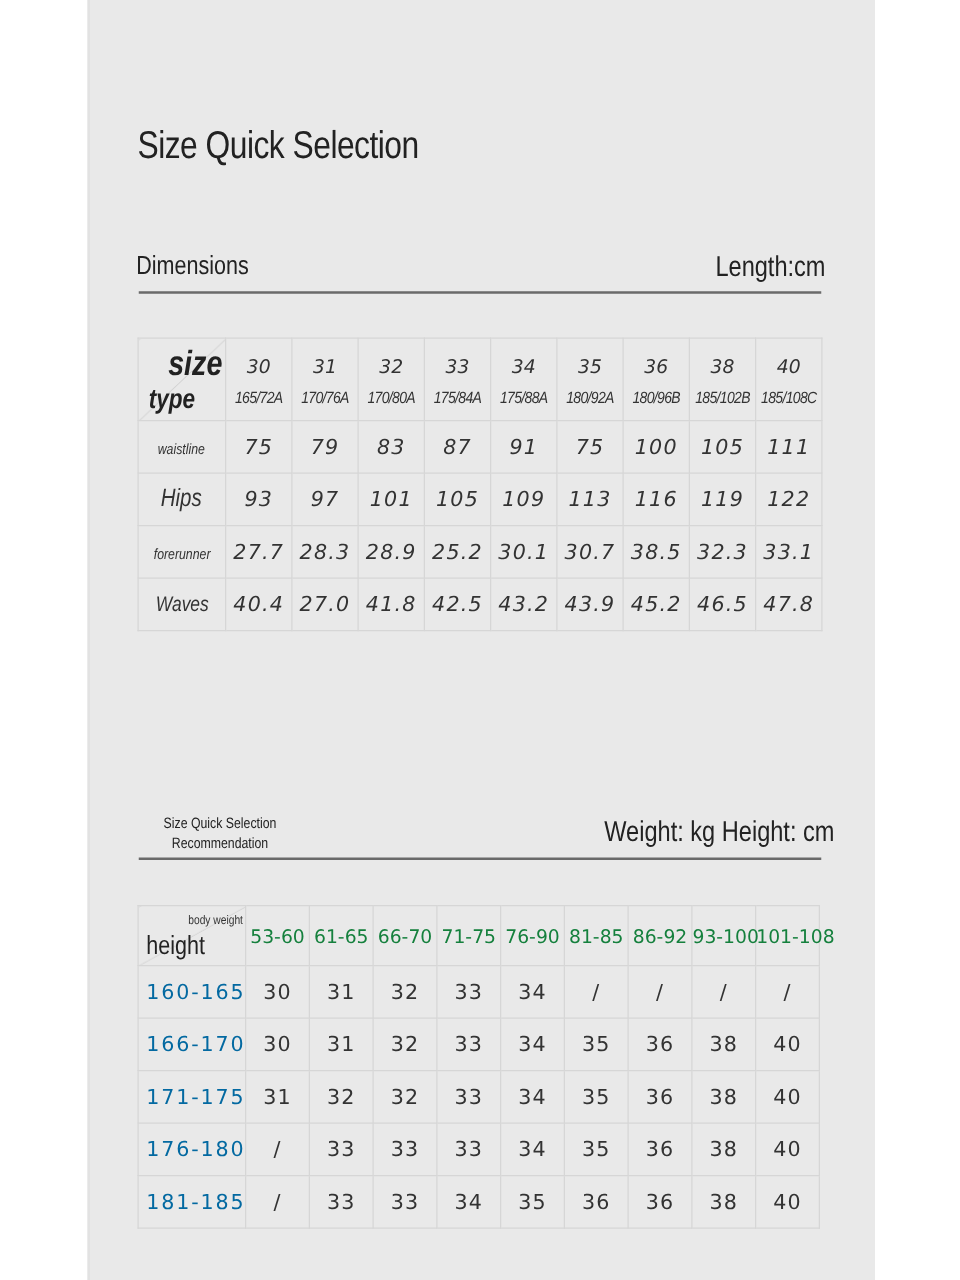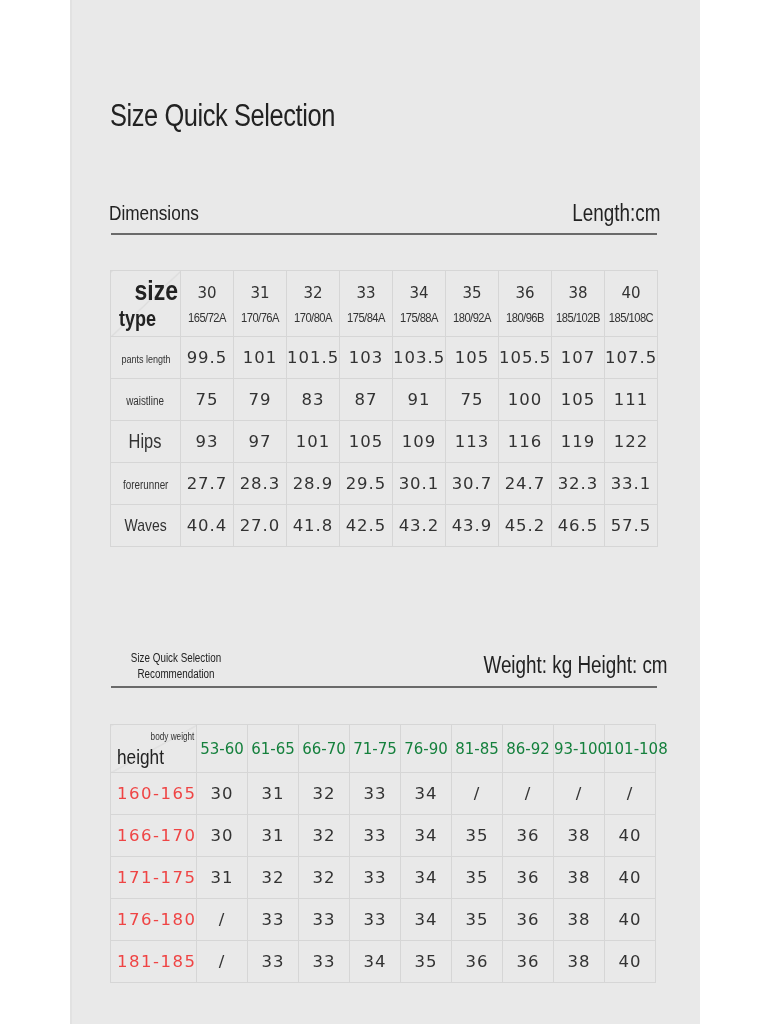--- a/index.html
+++ b/index.html
@@ -20,21 +20,21 @@
     .dim-left { left: 109px; top: 201px; font-size: 21px; transform: scaleX(0.82); transform-origin: left top; }
     .dim-right { right: 108px; top: 200px; font-size: 23px; transform: scaleX(0.82); transform-origin: right top; }
     .rule { position: absolute; height: 2px; background: #6a6a6a; }
     .rule1 { left: 111px; width: 546px; top: 233px; }
     .rule2 { left: 111px; width: 546px; top: 686px; }
     .rec-left { left: 112px; top: 650px; width: 128px; text-align: center; font-size: 12px; line-height: 16px; transform: scaleX(0.82); transform-origin: center top; }
     .rec-right { right: 100px; top: 652px; font-size: 23px; transform: scaleX(0.82); transform-origin: right top; }
 
     table.grid { position: absolute; border-collapse: collapse; table-layout: fixed; }
     table.grid td { border: 1px solid #d6d6d6; text-align: center; padding: 0; white-space: nowrap; overflow: visible; }
-    .t1 { left: 110px; top: 270px; width: 547px; }
+    .t1 { left: 110px; top: 270px; width: 547px; font-style: italic; }
     .t1 col.c0 { width: 70px; }
     .t1 col.cn { width: 53px; }
     .t1 tr.hdr td { height: 65px; vertical-align: top; }
     .t1 tr.row td { height: 41px; }
     .t1 .sz { display: block; font-size: 15px; color: #333; margin-top: 13px; }
     .t1 .ty { display: block; font-family: "Liberation Sans", sans-serif; font-size: 13px; color: #333; margin-top: 8px; letter-spacing: -0.6px; transform: scaleX(0.86); }
     .t1 .val { font-size: 16.5px; letter-spacing: 1px; color: #333; }
     .lbl { font-family: "Liberation Sans", sans-serif; color: #333; display: inline-block; transform: scaleX(0.82); }
     .lbl-xs { font-size: 11px; }
     .lbl-sm { font-size: 12px; line-height: 15px; }
@@ -45,21 +45,21 @@
       background: linear-gradient(to bottom right, transparent 49.3%, #d0d0d0 50%, transparent 50.7%); }
     .corner .c-top { position: absolute; right: 2px; top: 4px; font-family: "Liberation Sans", sans-serif; font-size: 28px; color: #222; font-weight: bold; transform: scaleX(0.82); transform-origin: right top; }
     .corner .c-bot { position: absolute; left: 8px; bottom: 4px; font-family: "Liberation Sans", sans-serif; font-size: 22px; color: #222; font-weight: bold; transform: scaleX(0.82); transform-origin: left bottom; }
 
     .t2 { left: 110px; top: 724px; width: 508px; }
     .t2 col.c0 { width: 86px; }
     .t2 col.cn { width: 51px; }
     .t2 tr.hdr td { height: 47px; }
     .t2 tr.row td { height: 41px; }
     .t2 .wh { font-size: 15px; color: #15803d; letter-spacing: 0px; }
-    .t2 .hl { font-size: 16.5px; letter-spacing: 1.5px; color: #ef4444; text-align: left; padding-left: 6px; }
+    .t2 .hl { font-size: 16.5px; letter-spacing: 1.5px; color: #0369a1; text-align: left; padding-left: 6px; }
     .t2 .val { font-size: 16.5px; letter-spacing: 1px; color: #333; }
     .corner2 { position: relative; overflow: hidden;
       background: linear-gradient(to bottom right, transparent 49.3%, #d0d0d0 50%, transparent 50.7%); }
     .corner2 .c-top { position: absolute; right: 2px; top: 6px; font-family: "Liberation Sans", sans-serif; font-size: 10px; color: #333; transform: scaleX(0.82); transform-origin: right top; }
     .corner2 .c-bot { position: absolute; left: 6px; bottom: 3px; font-family: "Liberation Sans", sans-serif; font-size: 21px; color: #222; transform: scaleX(0.82); transform-origin: left bottom; }
   </style>
 </head>
 <body>
 
 <div class="panel"></div>
@@ -118,32 +118,20 @@
           <span class="ty">180/96B</span>
         </td>
     <td>
           <span class="sz">38</span>
           <span class="ty">185/102B</span>
         </td>
     <td>
           <span class="sz">40</span>
           <span class="ty">185/108C</span>
         </td>
-  </tr>
-  <tr class="row">
-    <td><span class="lbl lbl-xs">pants length</span></td>
-    <td class="val">99.5</td>
-    <td class="val">101</td>
-    <td class="val">101.5</td>
-    <td class="val">103</td>
-    <td class="val">103.5</td>
-    <td class="val">105</td>
-    <td class="val">105.5</td>
-    <td class="val">107</td>
-    <td class="val">107.5</td>
   </tr>
   <tr class="row">
     <td><span class="lbl lbl-sm">waistline</span></td>
     <td class="val">75</td>
     <td class="val">79</td>
     <td class="val">83</td>
     <td class="val">87</td>
     <td class="val">91</td>
     <td class="val">75</td>
     <td class="val">100</td>
@@ -160,38 +148,38 @@
     <td class="val">113</td>
     <td class="val">116</td>
     <td class="val">119</td>
     <td class="val">122</td>
   </tr>
   <tr class="row">
     <td><span class="lbl lbl-sm">forerunner</span></td>
     <td class="val">27.7</td>
     <td class="val">28.3</td>
     <td class="val">28.9</td>
-    <td class="val">29.5</td>
+    <td class="val">25.2</td>
     <td class="val">30.1</td>
     <td class="val">30.7</td>
-    <td class="val">24.7</td>
+    <td class="val">38.5</td>
     <td class="val">32.3</td>
     <td class="val">33.1</td>
   </tr>
   <tr class="row">
     <td><span class="lbl lbl-md">Waves</span></td>
     <td class="val">40.4</td>
     <td class="val">27.0</td>
     <td class="val">41.8</td>
     <td class="val">42.5</td>
     <td class="val">43.2</td>
     <td class="val">43.9</td>
     <td class="val">45.2</td>
     <td class="val">46.5</td>
-    <td class="val">57.5</td>
+    <td class="val">47.8</td>
   </tr>
 </tbody>
   </table>
 
 <div class="section-head rec-left">
   <div>Size Quick Selection</div>
   <div>Recommendation</div>
 </div>
 <div class="section-head rec-right">Weight: kg Height: cm</div>
 <div class="rule rule2"></div>

